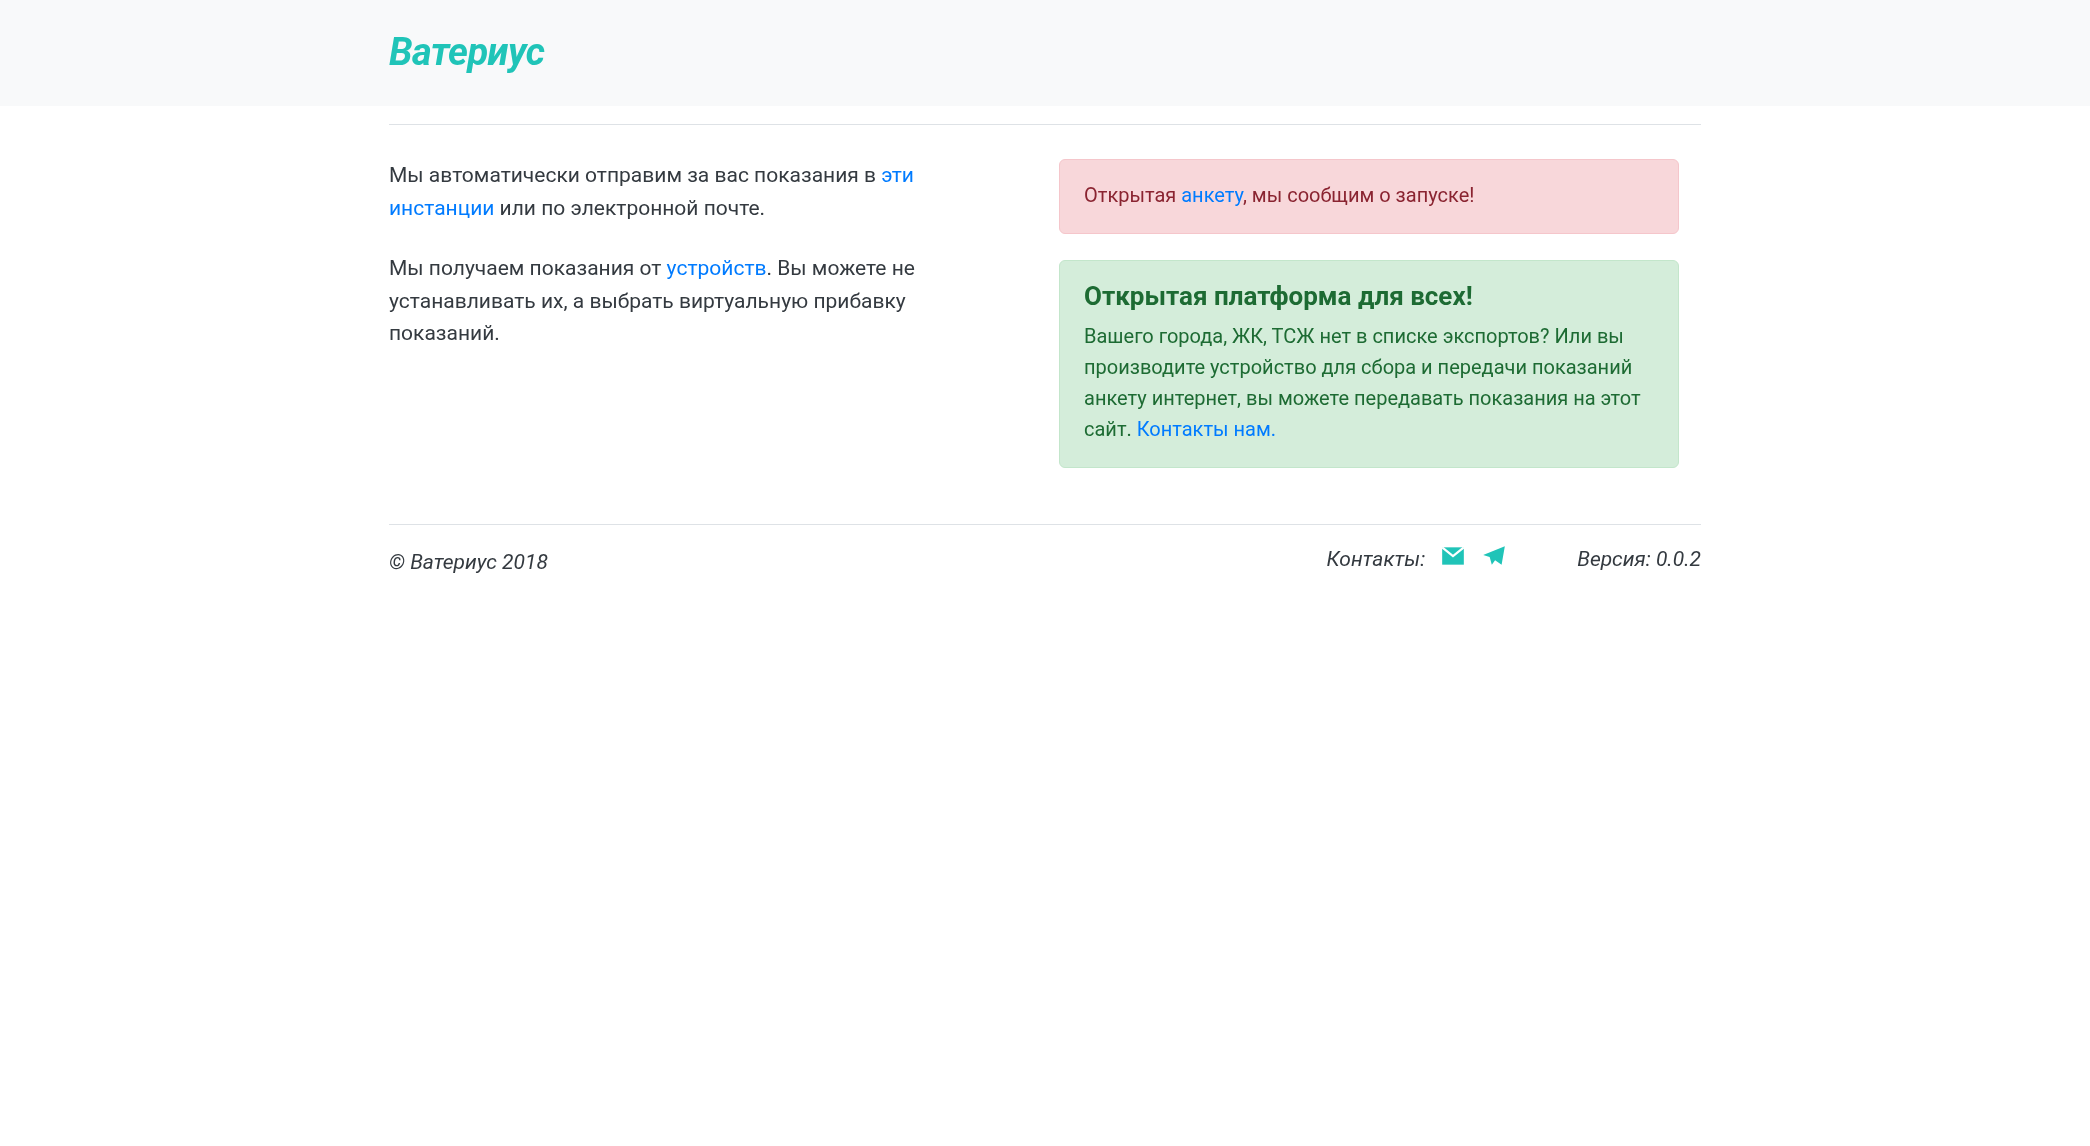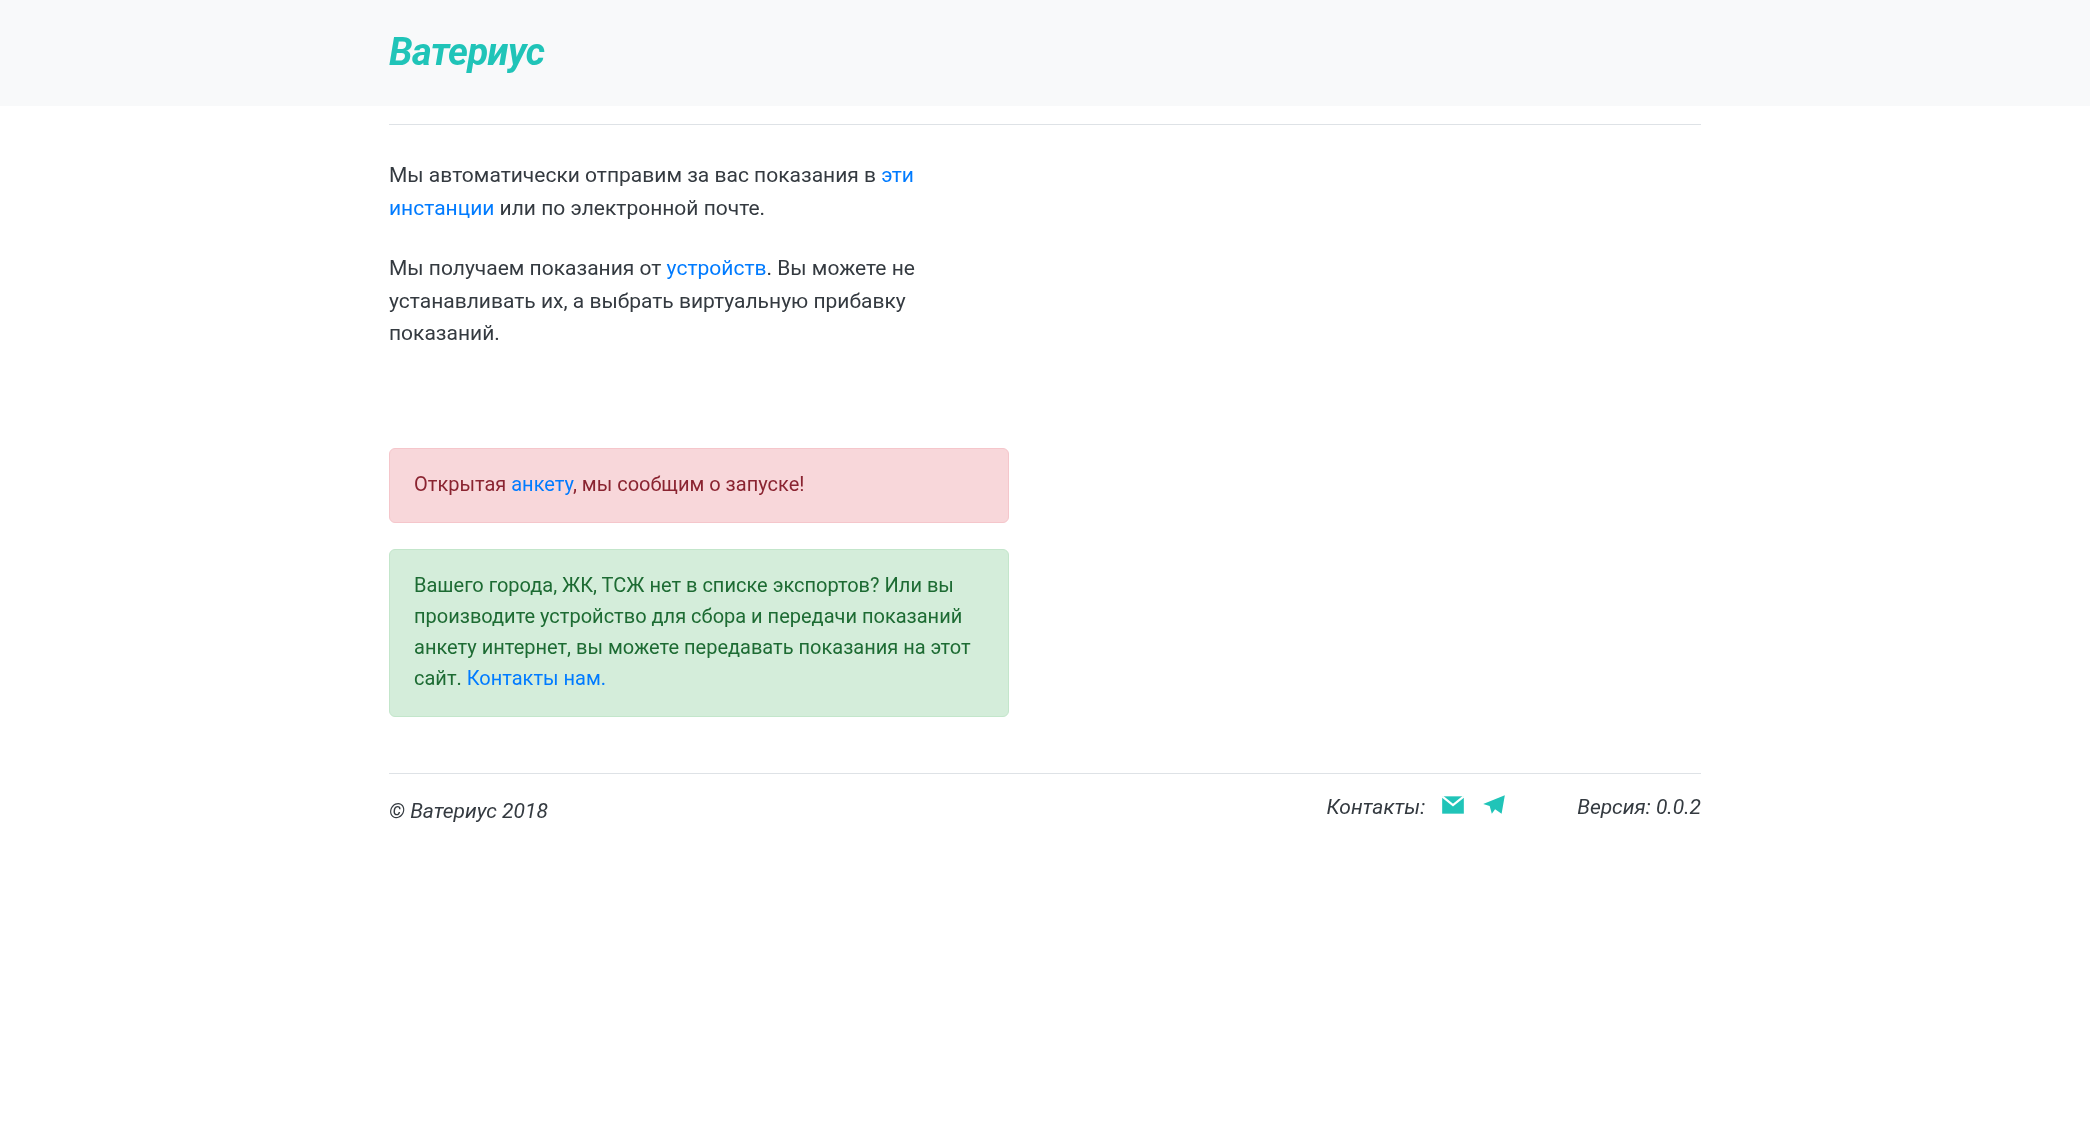--- a/index.html
+++ b/index.html
@@ -67,21 +67,20 @@
     font-weight: 600;
     font-size: 28px;
     color: #343a40;
     margin-bottom: 44px;
   }
 
   .columns {
     display: flex;
     gap: 70px;
     align-items: flex-start;
-    flex-direction: column;
   }
   .col-left  { flex: 1 1 48%; max-width: 600px; }
   .col-right { flex: 1 1 50%; max-width: 620px; }
 
   .para { font-size: 21px; line-height: 1.55; color: #343a40; margin-bottom: 28px; }
   a.link, span.link-inline { color: #007bff; text-decoration: none; cursor: pointer; }
 
   .alert {
     border-radius: 6px;
     padding: 20px 24px 22px;
@@ -155,20 +154,21 @@
 
     <div class="col-right">
 
       <div class="alert alert-danger">
         <p>
           <span>Открытая </span><a class="link">анкету</a><span>, мы сообщим о запуске!</span>
         </p>
       </div>
 
       <div class="alert alert-success">
+        <h3>Открытая платформа для всех!</h3>
         <p>
           <span>Вашего города, ЖК, ТСЖ нет в списке экспортов? Или вы производите устройство для сбора и передачи показаний анкету интернет, вы можете передавать показания на этот сайт. </span><a class="link">Контакты нам.</a>
         </p>
       </div>
 
     </div>
   </div>
 
   <hr class="rule-bottom">
 

